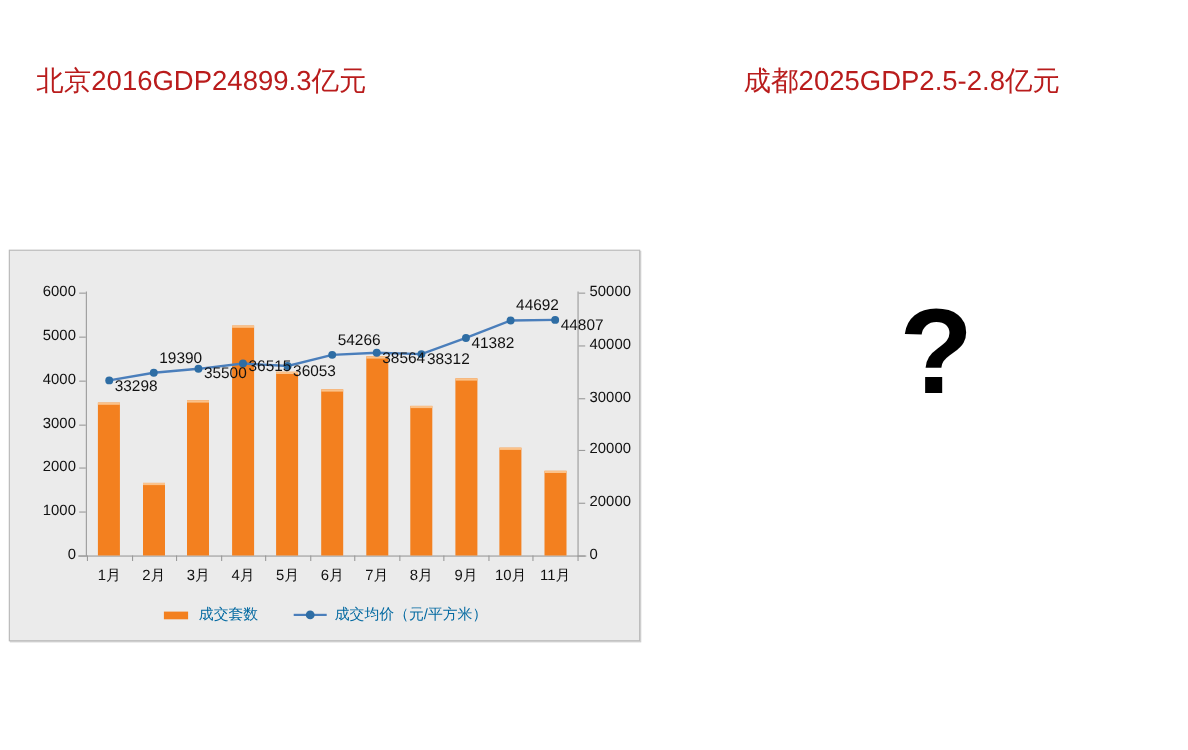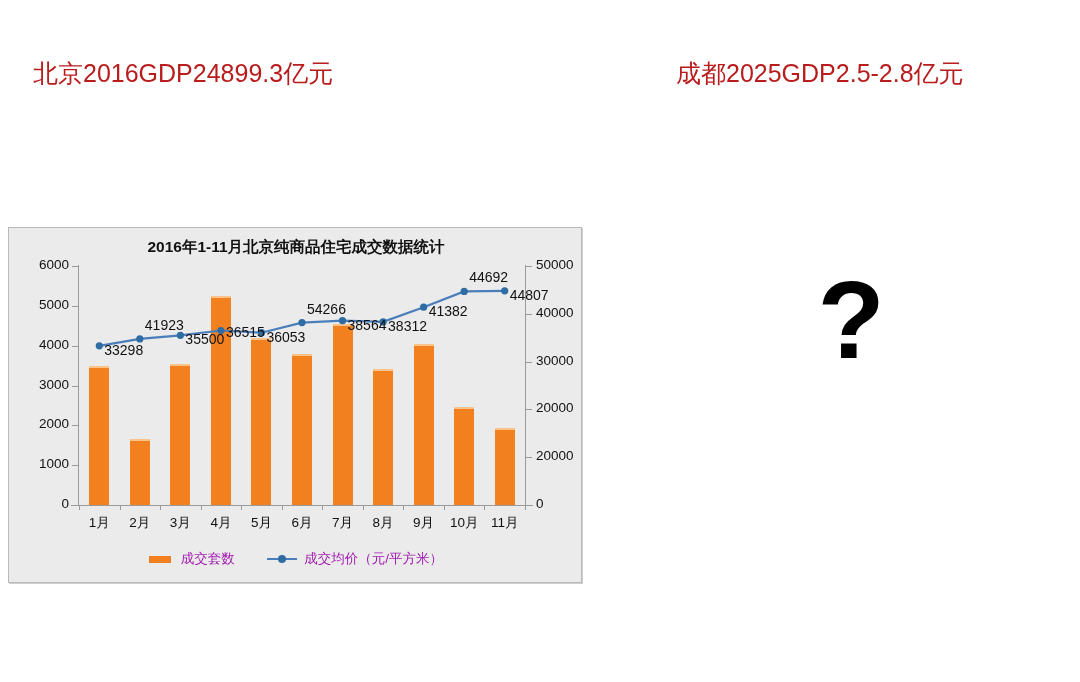--- a/index.html
+++ b/index.html
@@ -43,42 +43,41 @@
   .bar{position:absolute;background:#f3801f;}
   .bar-cap{position:absolute;height:2px;background:#fbc28a;left:0;right:0;top:0;}
 
   #line-layer{position:absolute;left:70px;top:38px;width:446px;height:239px;overflow:visible;}
   .pt-label{
     position:absolute;font-size:14px;color:#111;white-space:nowrap;
   }
 
   #legend{
     position:absolute;left:0;top:322px;width:574px;text-align:center;
-    font-size:13.5px;color:#a21caf;
+    font-size:13.5px;color:#0369a1;
   }
   #legend .item{display:inline-block;vertical-align:middle;margin:0 14px;white-space:nowrap;}
   .sw-bar{display:inline-block;width:22px;height:7px;background:#f3801f;vertical-align:middle;margin-right:6px;}
   .sw-line{display:inline-block;width:30px;height:10px;vertical-align:middle;margin-right:4px;position:relative;}
   .sw-line i{position:absolute;left:0;top:4px;width:30px;height:2px;background:#4a7ebb;display:block;}
   .sw-line b{position:absolute;left:11px;top:1px;width:8px;height:8px;border-radius:50%;background:#2e6da4;display:block;}
 
   #question-mark{
     position:absolute;left:816px;top:267px;width:70px;height:110px;
     font-size:110px;line-height:105px;font-weight:bold;color:#000;
     font-family:"Liberation Sans","DejaVu Sans",sans-serif;text-align:center;
   }
 </style>
 </head>
 <body>
 
 <div class="headline" id="headline-left">北京2016GDP24899.3亿元</div>
 <div class="headline" id="headline-right">成都2025GDP2.5-2.8亿元</div>
 
 <div id="chart-panel">
-  <div id="chart-title">2016年1-11月北京纯商品住宅成交数据统计</div>
 
   <div id="axis-left"></div>
   <div id="axis-right"></div>
   <div id="axis-bottom"></div>
 
   <div id="yticks-left">
       <div class="ytick" style="left: 63px; top: 277px;"></div>
       <div class="ylabel left" style="left: 8px; width: 52px; top: 268px;">0</div>
       <div class="ytick" style="left: 63px; top: 237.167px;"></div>
       <div class="ylabel left" style="left: 8px; width: 52px; top: 228.167px;">1000</div>
@@ -176,21 +175,21 @@
       <circle cx="182.5" cy="66.7" r="3.6" fill="#2e6da4"></circle>
       <circle cx="223.0" cy="56.6" r="3.6" fill="#2e6da4"></circle>
       <circle cx="263.5" cy="54.7" r="3.6" fill="#2e6da4"></circle>
       <circle cx="304.1" cy="55.9" r="3.6" fill="#2e6da4"></circle>
       <circle cx="344.6" cy="41.2" r="3.6" fill="#2e6da4"></circle>
       <circle cx="385.2" cy="25.4" r="3.6" fill="#2e6da4"></circle>
       <circle cx="425.7" cy="24.8" r="3.6" fill="#2e6da4"></circle>
     </svg>
   <div id="pt-labels">
       <div class="pt-label" style="left: 95.2727px; top: 113.836px;">33298</div>
-      <div class="pt-label" style="left: 135.818px; top: 88.9046px;">41923</div>
+      <div class="pt-label" style="left: 135.818px; top: 88.9046px;">19390</div>
       <div class="pt-label" style="left: 176.364px; top: 103.31px;">35500</div>
       <div class="pt-label" style="left: 216.909px; top: 80.4583px; margin-top: 16px;">36515</div>
       <div class="pt-label" style="left: 257.455px; top: 100.667px;">36053</div>
       <div class="pt-label" style="left: 298px; top: 72.6px;">54266</div>
       <div class="pt-label" style="left: 338.545px; top: 88.6641px;">38564</div>
       <div class="pt-label" style="left: 379.091px; top: 89.8686px;">38312</div>
       <div class="pt-label" style="left: 419.636px; top: 75.194px;">41382</div>
       <div class="pt-label" style="left: 460.182px; top: 41.3722px;">44692</div>
       <div class="pt-label" style="left: 500.727px; top: 58.8225px;">44807</div>
     </div>

